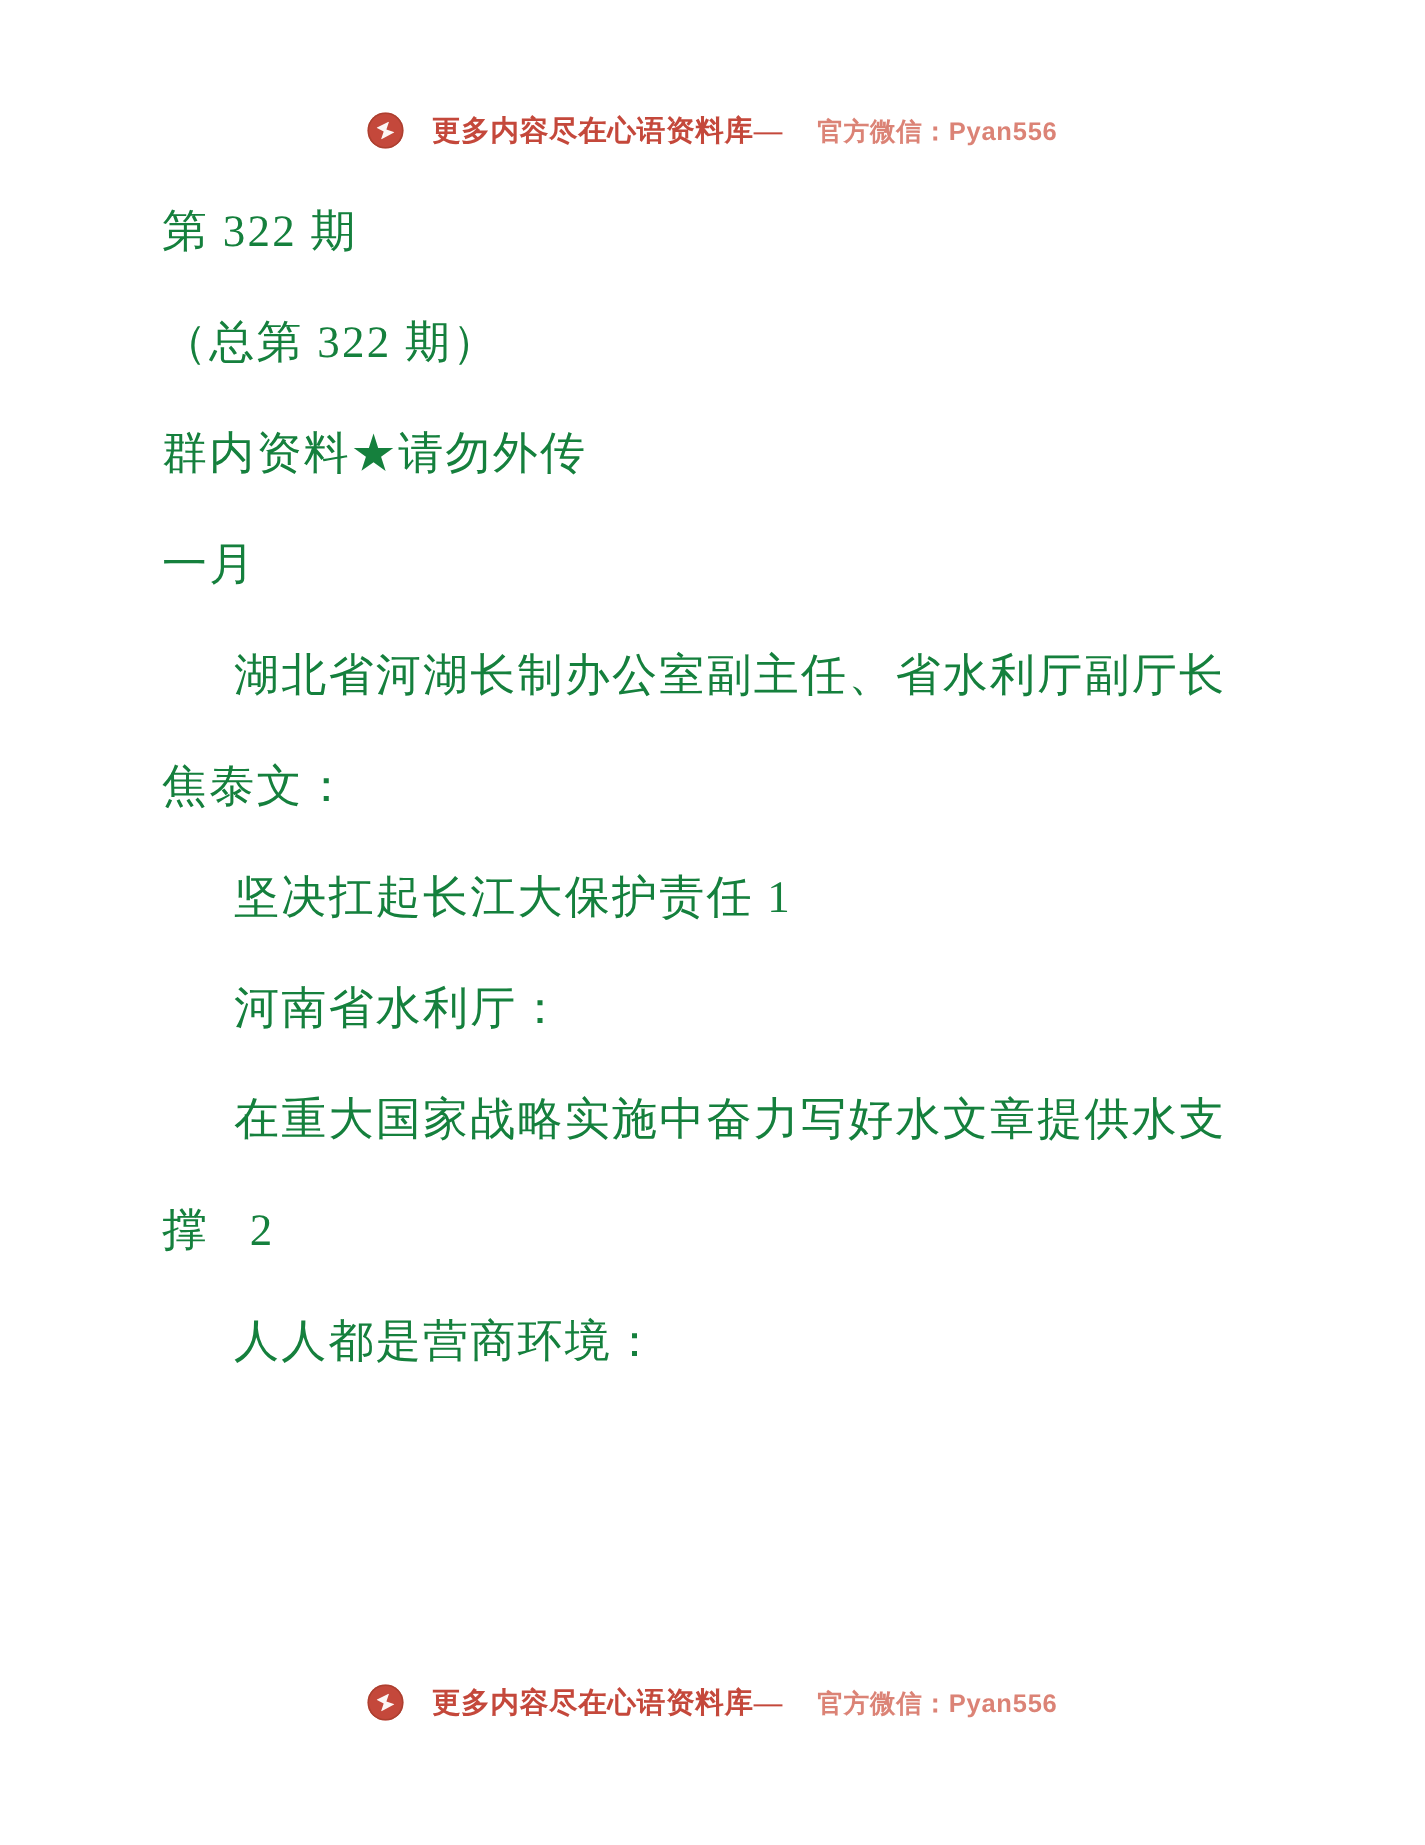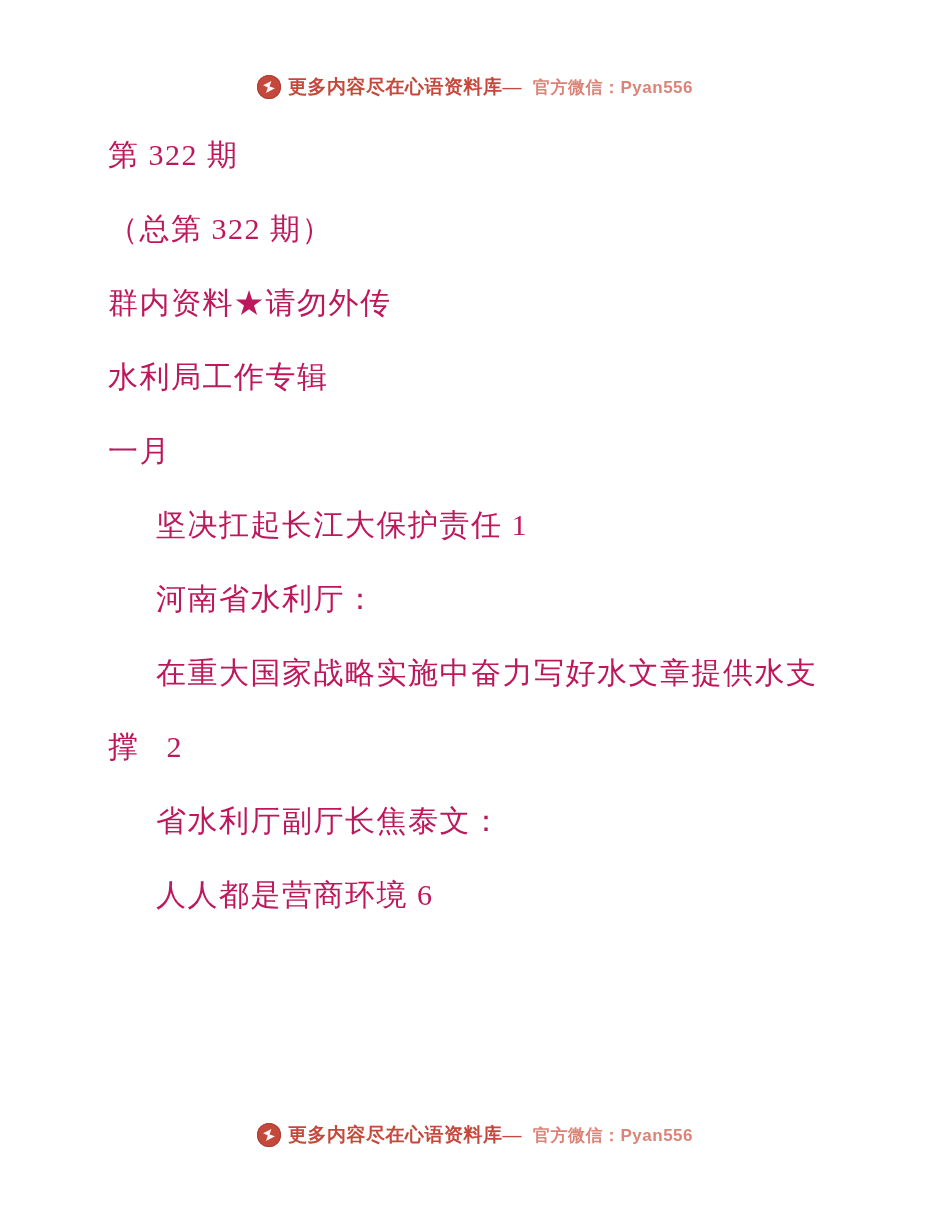--- a/index.html
+++ b/index.html
@@ -24,21 +24,21 @@
   }
 
   
   .watermark {
     position: absolute;
     left: 0;
     width: 950px;
     display: flex;
     align-items: center;
     justify-content: center;
-    gap: 7px;
+    gap: 19px;
     white-space: nowrap;
     opacity: 0.92;
   }
   .watermark.top { top: 74px; }
   .watermark.bottom { top: 1122px; }
 
   .wm-logo {
     width: 24px;
     height: 24px;
     border-radius: 50%;
@@ -80,21 +80,21 @@
     left: 108px;
     top: 118px;
     width: 740px;
   }
 
   .line {
     font-size: 30px;
     line-height: 74px;
     letter-spacing: 1.5px;
     white-space: pre-wrap;
-    color: #be185d;
+    color: #15803d;
   }
   .line.indent1 { text-indent: 48px; }
   .line.indent-small { text-indent: 22px; }
   .line.wrap {
     line-height: 74px;
   }
 </style>
 </head>
 <body>
 
@@ -103,27 +103,26 @@
   <div class="watermark top">
     <div class="wm-logo"></div>
     <div class="wm-main">更多内容尽在心语资料库—</div>
     <div class="wm-sub">官方微信：Pyan556</div>
   </div>
 
   <div class="doc">
     <div class="line">第 322 期</div>
     <div class="line">（总第 322 期）</div>
     <div class="line">群内资料★请勿外传</div>
-    <div class="line">水利局工作专辑</div>
     <div class="line">一月</div>
+    <div class="line indent1 wrap">湖北省河湖长制办公室副主任、省水利厅副厅长焦泰文：</div>
     <div class="line indent1">坚决扛起长江大保护责任 1</div>
     <div class="line indent1">河南省水利厅：</div>
     <div class="line indent1 wrap">在重大国家战略实施中奋力写好水文章提供水支撑   2</div>
-    <div class="line indent1">省水利厅副厅长焦泰文：</div>
-    <div class="line indent1">人人都是营商环境 6</div>
+    <div class="line indent1">人人都是营商环境：</div>
   </div>
 
   <div class="watermark bottom">
     <div class="wm-logo"></div>
     <div class="wm-main">更多内容尽在心语资料库—</div>
     <div class="wm-sub">官方微信：Pyan556</div>
   </div>
 
 </div>
 

